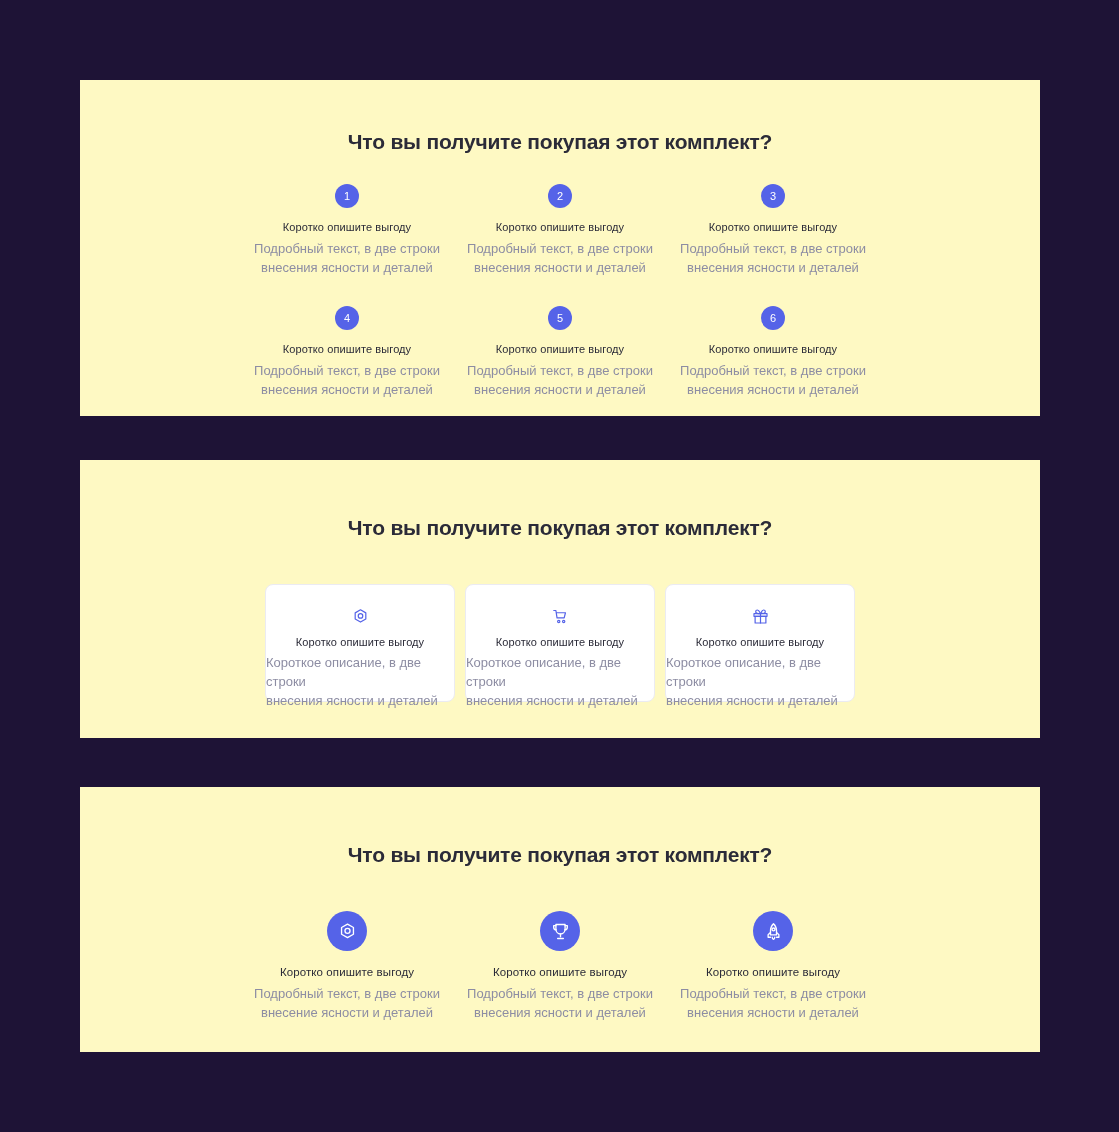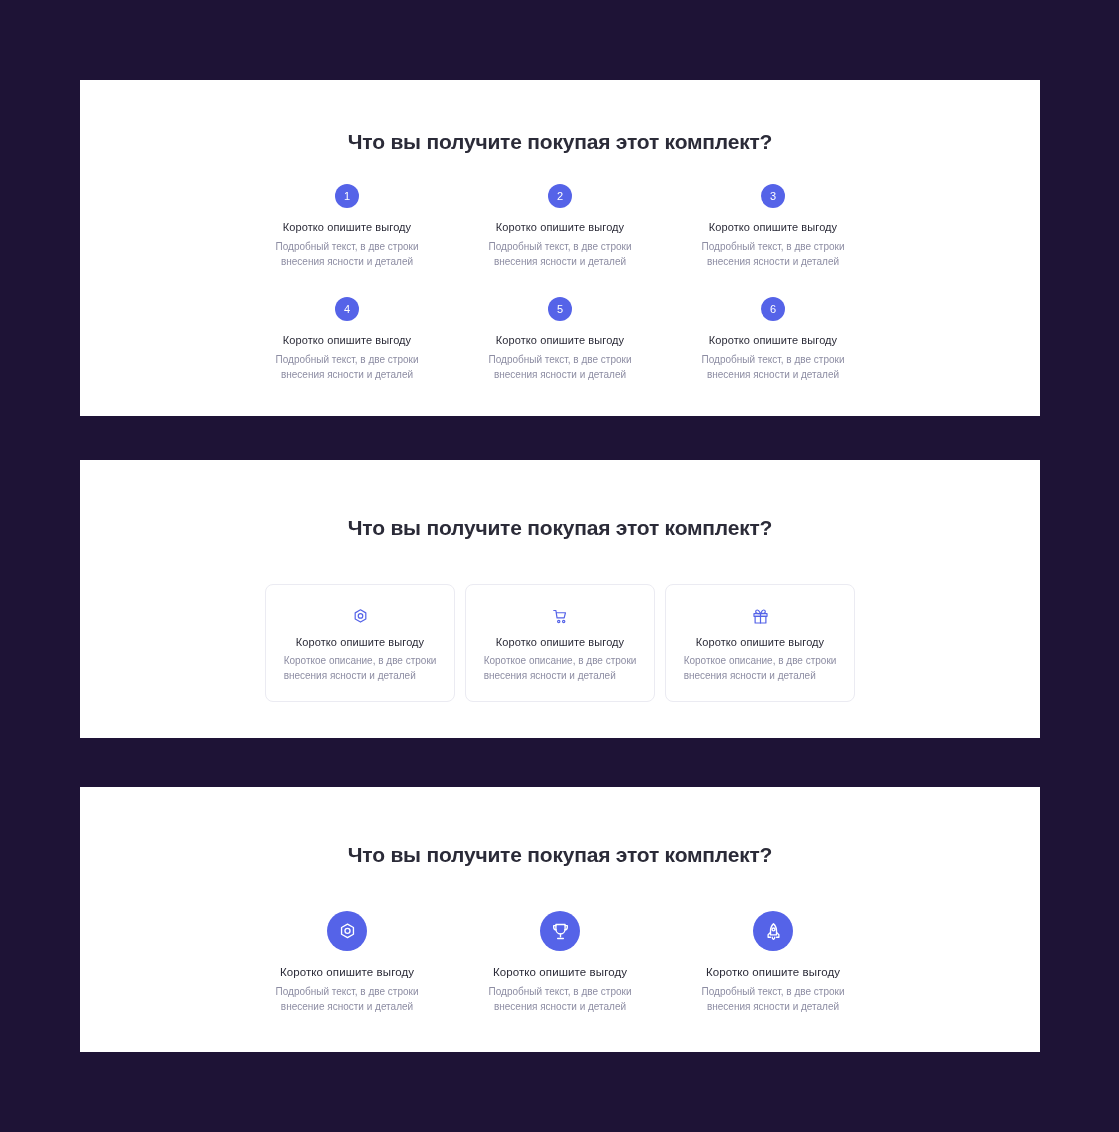--- a/index.html
+++ b/index.html
@@ -21,21 +21,21 @@
     position: relative;
     width: 1119px;
     height: 1132px;
   }
 
   
   .panel {
     position: absolute;
     left: 80px;
     width: 960px;
-    background: #ffffff;
+    background: #fef9c3;
   }
   #panel-1 { top: 80px;  height: 336px; }
   #panel-2 { top: 460px; height: 278px; }
   #panel-3 { top: 787px; height: 265px; }
 
   .section-title {
     text-align: center;
     color: #2b2b38;
     font-size: 21px;
     font-weight: bold;
@@ -77,21 +77,21 @@
 
   .benefit-title {
     margin-top: 13px;
     font-size: 11px;
     font-weight: normal;
     color: #2b2b38;
     letter-spacing: 0.1px;
   }
   .benefit-desc {
     margin-top: 7px;
-    font-size: 10px;
+    font-size: 13px;
     line-height: 1.45;
     color: #8d8da3;
     white-space: pre-line;
   }
 
   
   .cards {
     display: flex;
     justify-content: center;
     margin-top: 44px;

